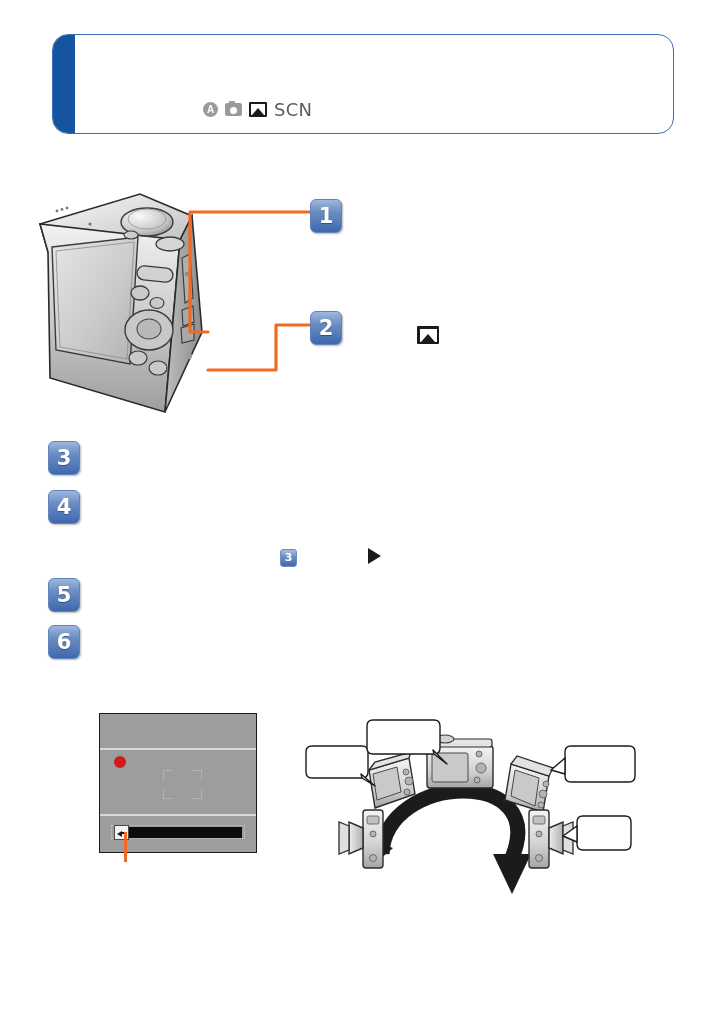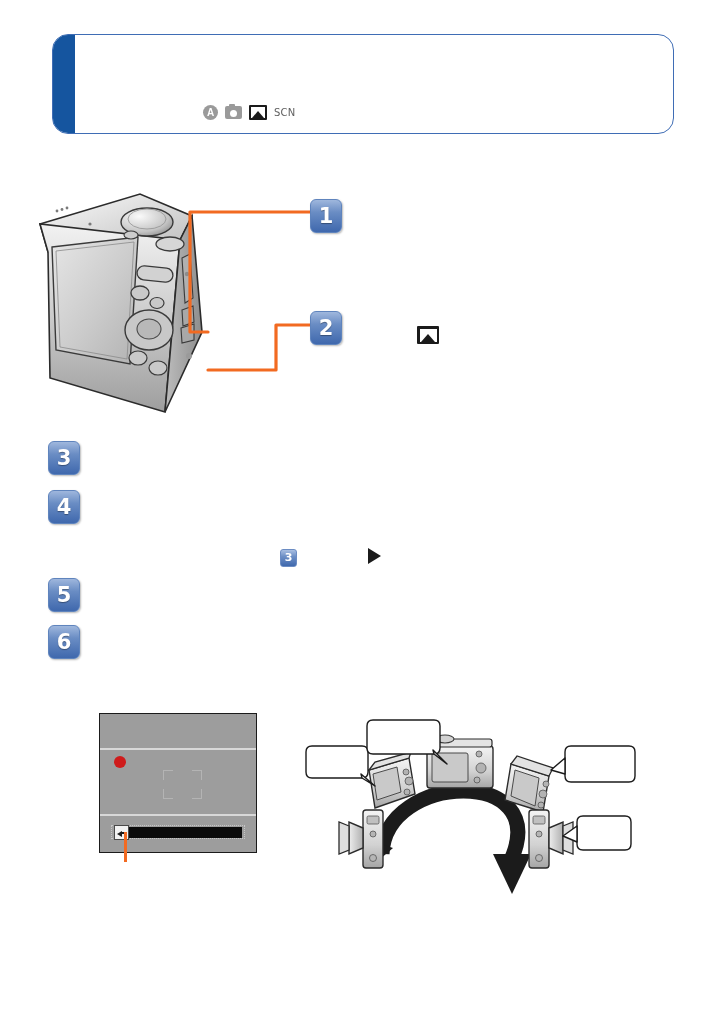--- a/index.html
+++ b/index.html
@@ -105,21 +105,21 @@
   .ic-pic::after {
     content: "";
     position: absolute;
     left: 3px; bottom: 2px;
     width: 0; height: 0;
     border-left: 6px solid transparent;
     border-right: 6px solid transparent;
     border-bottom: 7px solid #1b1b1b;
   }
   .ic-scn {
-    font-size: 10px;
+    font-size: 18px;
     color: #5d5d5d;
     letter-spacing: 0.2px;
     font-family: "DejaVu Sans", sans-serif;
   }
 
   
   .step-badge {
     position: absolute;
     width: 30px;
     height: 32px;

